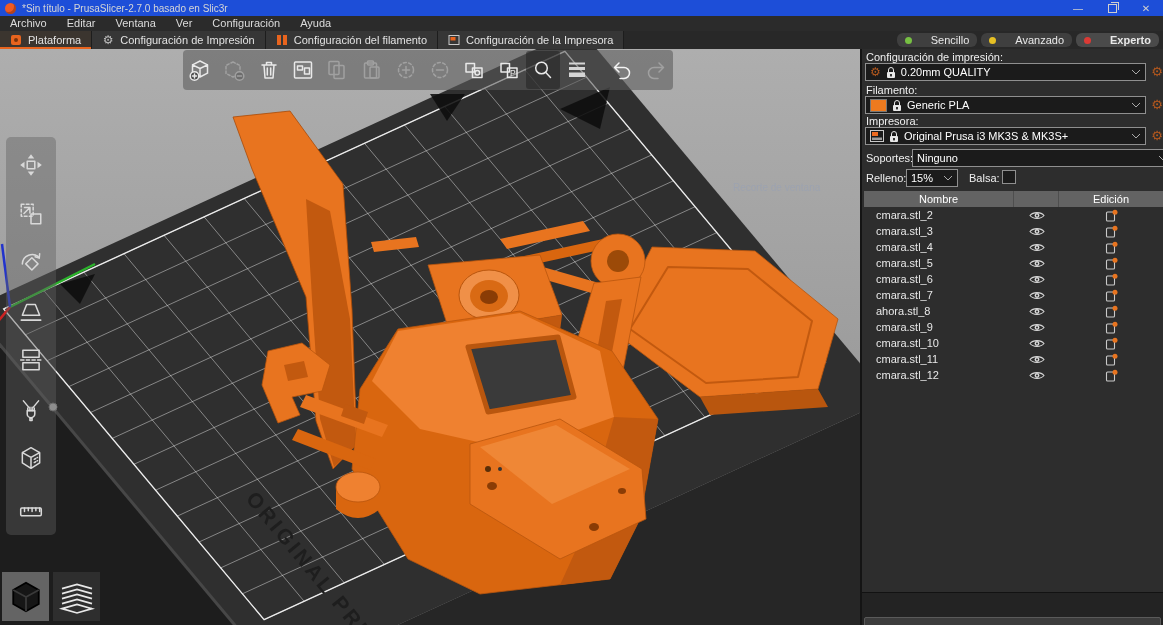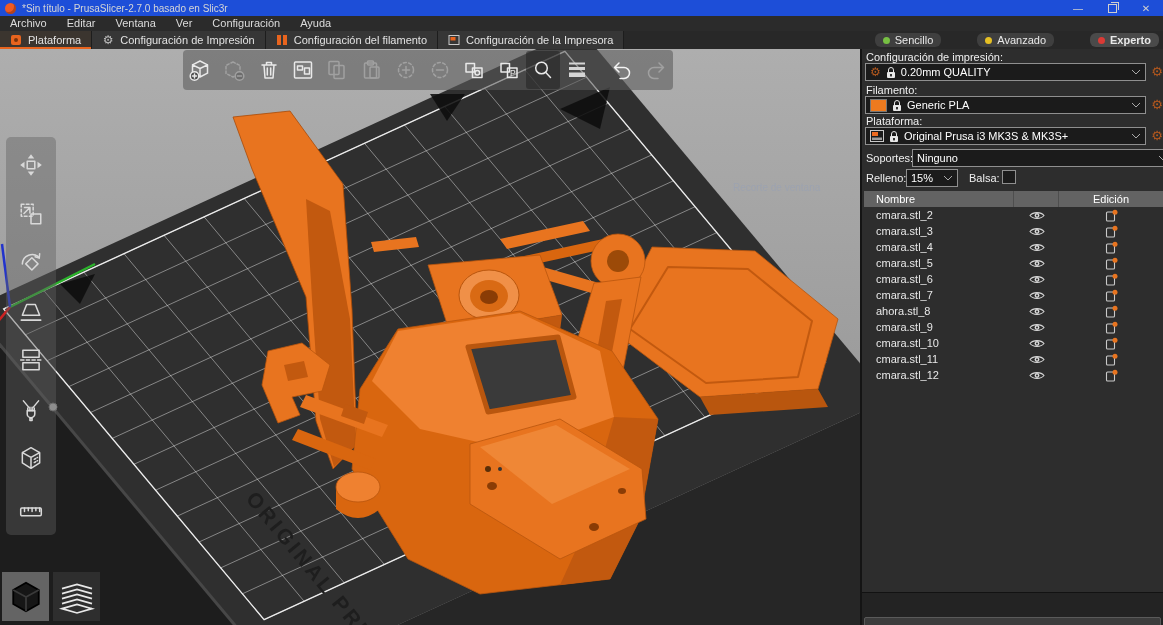--- a/index.html
+++ b/index.html
@@ -26,22 +26,22 @@
           display:flex;align-items:stretch;border-bottom:1px solid #191919;}
   .tab{display:flex;align-items:center;gap:6px;padding:0 10px;background:#363636;
        color:#e2e2e2;font-size:11px;border-right:1px solid #1d1d1d;position:relative;}
   .tab.active{background:#3b352f;}
   .tab.active:after{content:"";position:absolute;left:0;bottom:0;height:2px;width:100%;background:#E8641E;}
   .tabicon{display:inline-flex;width:12px;height:12px;align-items:center;justify-content:center;}
   .platter-glyph{width:10px;height:10px;background:#E8641E;border-radius:2px;position:relative;}
   .platter-glyph:before{content:"";position:absolute;left:3px;top:3px;width:4px;height:4px;border-radius:50%;background:#7a330c;}
   .gear-glyph{color:#bdbdbd;font-size:12px;line-height:12px;}
   #modes{margin-left:auto;display:flex;align-items:center;gap:4px;padding-right:4px;}
-  .mode{display:flex;align-items:center;gap:5px;background:#3f3f3f;color:#e8e8e8;
-        font-size:11px;padding:1px 8px;border-radius:6px;margin-left:32px;}
+  .mode{display:flex;align-items:center;gap:19px;background:#3f3f3f;color:#e8e8e8;
+        font-size:11px;padding:1px 8px;border-radius:6px;}
   .mode .dot{width:7px;height:7px;border-radius:50%;}
   .mode.selected{background:#4a4a4a;font-weight:bold;}
   
   #viewport{position:absolute;left:0;top:49px;width:860px;height:576px;
             background:linear-gradient(#aeaeae,#8e8e8e);overflow:hidden;}
   #scene{position:absolute;left:0;top:0;}
   
   #top-toolbar{position:absolute;left:183px;top:1px;width:490px;height:40px;
                background:rgba(92,92,92,.58);border-radius:4px;display:flex;align-items:center;}
   .ticon{width:35px;height:38px;display:flex;align-items:center;justify-content:center;border-radius:3px;}
@@ -72,21 +72,21 @@
            line-height:16px;text-align:center;}
   .cgear{color:#B3581E;font-size:12px;line-height:12px;}
   .swatch{width:15px;height:11px;background:#ED7A1F;border:1px solid #777;}
   .chev{margin-left:auto;}
   
   #objtable{position:absolute;left:2px;top:142px;width:299px;}
   .thead{display:grid;grid-template-columns:150px 45px 1fr;background:#636363;height:16px;
          align-items:center;color:#fff;}
   .thead .hc{height:16px;line-height:16px;border-right:1px solid #4e4e4e;}
   .thead .hc:last-child{border-right:none;text-align:center;}
-  .thead .hc:first-child{padding-left:12px;}
+  .thead .hc:first-child{padding-left:12px;margin-left:43px;}
   .trow{display:grid;grid-template-columns:150px 45px 1fr;height:16px;align-items:center;color:#e8e8e8;}
   .trow .name{padding-left:12px;white-space:nowrap;}
   .trow .cell{display:flex;align-items:center;justify-content:center;}
   
   #bottombar{position:absolute;left:0;bottom:0;width:303px;height:33px;background:#232323;
              border-top:1px solid #121212;box-sizing:border-box;}
   #slice-btn{position:absolute;left:2px;top:4px;width:297px;height:43px;background:#3c3c3c;
              border:1px solid #5a5a5a;border-radius:2px;color:#f2f2f2;display:flex;
              align-items:center;justify-content:center;font-size:12px;box-sizing:border-box;margin-top:20px;}
   .checkbox{position:absolute;width:12px;height:12px;background:#1b1b1b;border:1px solid #8f8f8f;}
@@ -463,21 +463,21 @@
         <rect x="1" y="6" width="8" height="6" rx="1" fill="#e8e8e8"></rect>
         <rect x="4" y="8" width="2" height="2.4" fill="#333"></rect>
       </svg>
     <span class="ctext">Generic PLA</span>
     <svg class="chev" width="10" height="6">
         <polyline points="1,1 5,5 9,1" stroke="#aaa" fill="none"></polyline>
       </svg>
   </div>
   <span class="gearbtn" style="top:48px">⚙</span>
 
-  <span class="plabel" style="top:66px">Plataforma:</span>
+  <span class="plabel" style="top:66px">Impresora:</span>
   <div class="combo" style="top:78px">
     <svg width="14" height="12">
         <rect x="0.5" y="0.5" width="13" height="11" fill="none" stroke="#c9c9c9"></rect>
         <rect x="2" y="2" width="6" height="4" fill="#ED6B21"></rect>
         <rect x="2" y="7.5" width="10" height="2.5" fill="#9c9c9c"></rect>
       </svg>
     <svg width="10" height="13">
         <path d="M2.5 6V4a2.5 2.5 0 0 1 5 0v2" stroke="#e8e8e8" fill="none"></path>
         <rect x="1" y="6" width="8" height="6" rx="1" fill="#e8e8e8"></rect>
         <rect x="4" y="8" width="2" height="2.4" fill="#333"></rect>

